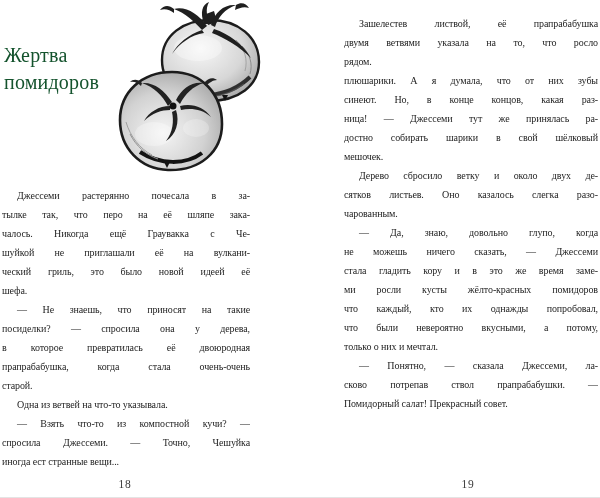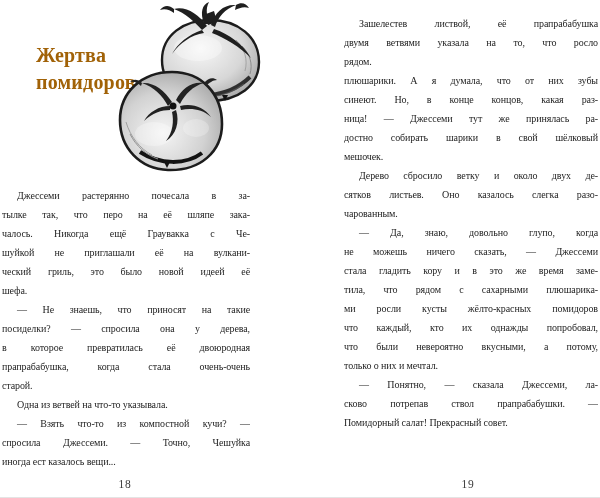--- a/index.html
+++ b/index.html
@@ -8,22 +8,22 @@
     width:600px;height:498px;
     background:#ffffff;
     font-family:"Liberation Serif","DejaVu Serif",serif;
     color:#242424;
     overflow:hidden;
     box-sizing:border-box;
     border-bottom:1px solid #e4e4e4;
   }
   .heading{
     position:absolute;left:4px;top:42px;
-    font-weight:bold;font-size:20px;line-height:27px;
-    color:#a16207;letter-spacing:.2px;margin-left:32px;
+    font-weight:normal;font-size:20px;line-height:27px;
+    color:#14532d;letter-spacing:.2px;
   }
   .illustration{
     position:absolute;left:112px;top:2px;width:160px;height:172px;
   }
   .col{
     position:absolute;
     font-size:10px;line-height:19px;
     letter-spacing:-0.1px;
     color:#242424;
   }
@@ -121,21 +121,21 @@
         <div class="line">ческий гриль, это было новой идеей её</div>
         <div class="line last">шефа.</div>
         <div class="line first">— Не знаешь, что приносят на такие</div>
         <div class="line">посиделки? — спросила она у дерева,</div>
         <div class="line">в которое превратилась её двоюродная</div>
         <div class="line">прапрабабушка, когда стала очень-очень</div>
         <div class="line last">старой.</div>
         <div class="line first last">Одна из ветвей на что-то указывала.</div>
         <div class="line first">— Взять что-то из компостной кучи? —</div>
         <div class="line">спросила Джессеми. — Точно, Чешуйка</div>
-        <div class="line last">иногда ест казалось вещи...</div>
+        <div class="line last">иногда ест странные вещи...</div>
       </div>
 
     <div class="pagenum pn-left">18</div>
   </div>
 
   <div>
     <div class="col col-right">
         <div class="line first">Зашелестев листвой, её прапрабабушка</div>
         <div class="line">двумя ветвями указала на то, что росло</div>
         <div class="line last">рядом.</div>
@@ -143,21 +143,20 @@
         <div class="line">синеют. Но, в конце концов, какая раз-</div>
         <div class="line">ница! — Джессеми тут же принялась ра-</div>
         <div class="line">достно собирать шарики в свой шёлковый</div>
         <div class="line last">мешочек.</div>
         <div class="line first">Дерево сбросило ветку и около двух де-</div>
         <div class="line">сятков листьев. Оно казалось слегка разо-</div>
         <div class="line last">чарованным.</div>
         <div class="line first">— Да, знаю, довольно глупо, когда</div>
         <div class="line">не можешь ничего сказать, — Джессеми</div>
         <div class="line">стала гладить кору и в это же время заме-</div>
-        <div class="line">тила, что рядом с сахарными плюшарика-</div>
         <div class="line">ми росли кусты жёлто-красных помидоров</div>
         <div class="line">что каждый, кто их однажды попробовал,</div>
         <div class="line">что были невероятно вкусными, а потому,</div>
         <div class="line last">только о них и мечтал.</div>
         <div class="line first">— Понятно, — сказала Джессеми, ла-</div>
         <div class="line">сково потрепав ствол прапрабабушки. —</div>
         <div class="line last">Помидорный салат! Прекрасный совет.</div>
       </div>
 
     <div class="pagenum pn-right">19</div>

